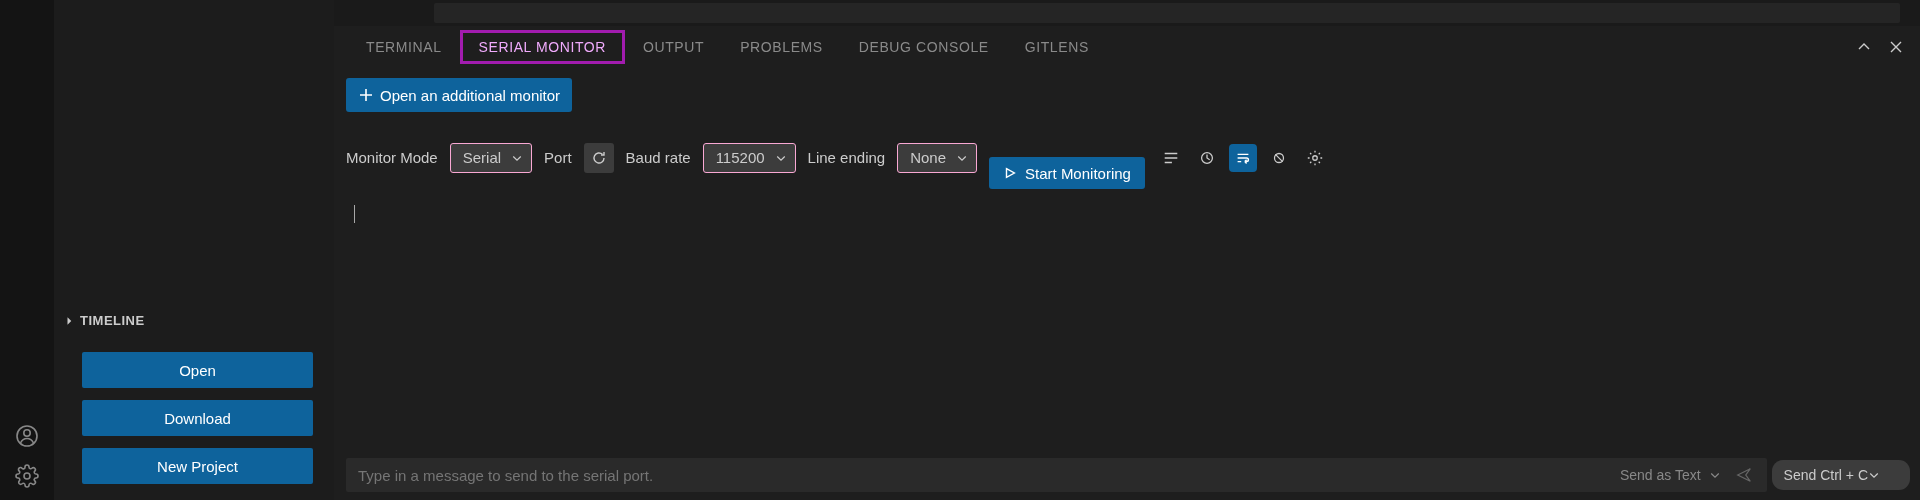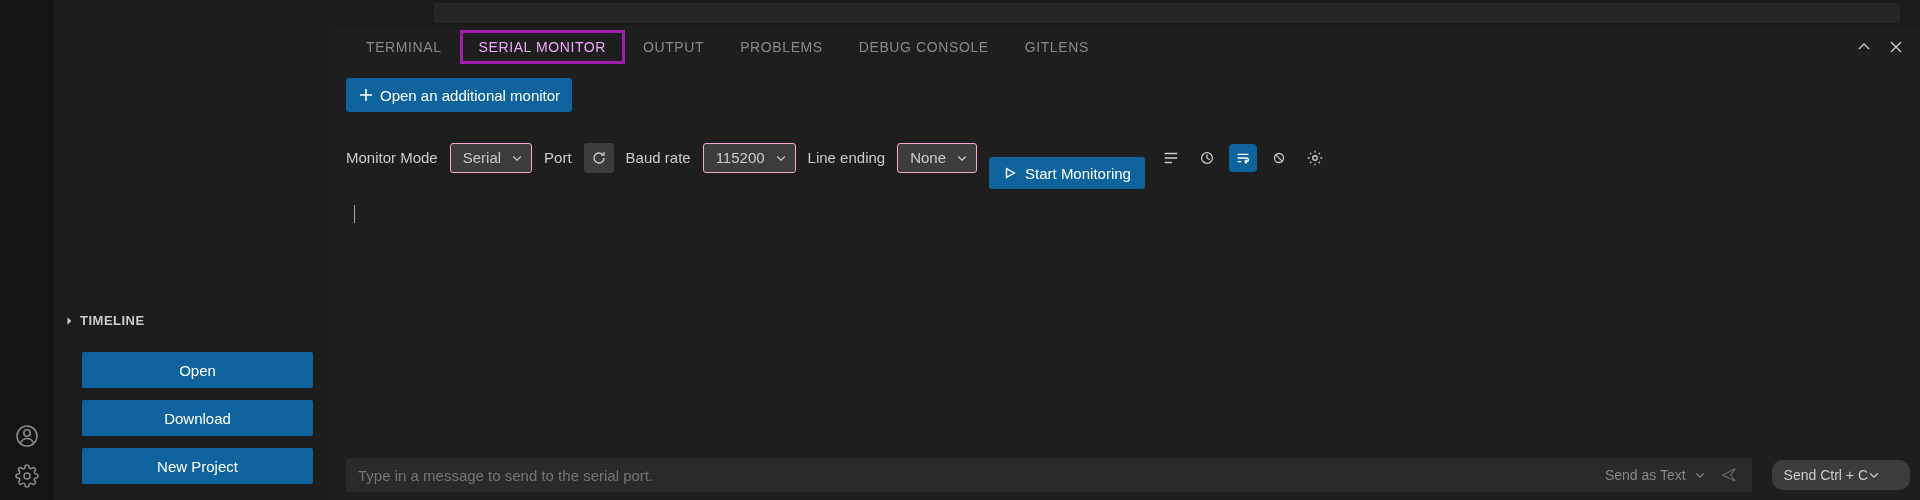--- a/index.html
+++ b/index.html
@@ -188,21 +188,21 @@
       font-size:14px;
       color:#ccc;
       position:relative;
     }
     .cursor-line { width:1px; height:18px; background:#a8a8a8; position:absolute; left:20px; top:4px; }
 
     
     .input-row {
       display:flex;
       align-items:center;
-      gap:20px;
+      gap:5px;
       padding:8px 10px 8px 12px;
       background:#1e1e1e;
     }
     .msg-input-wrap {
       flex:1;
       background:#2a2a2a;
       height:34px;
       display:flex;
       align-items:center;
       padding:0 12px;

